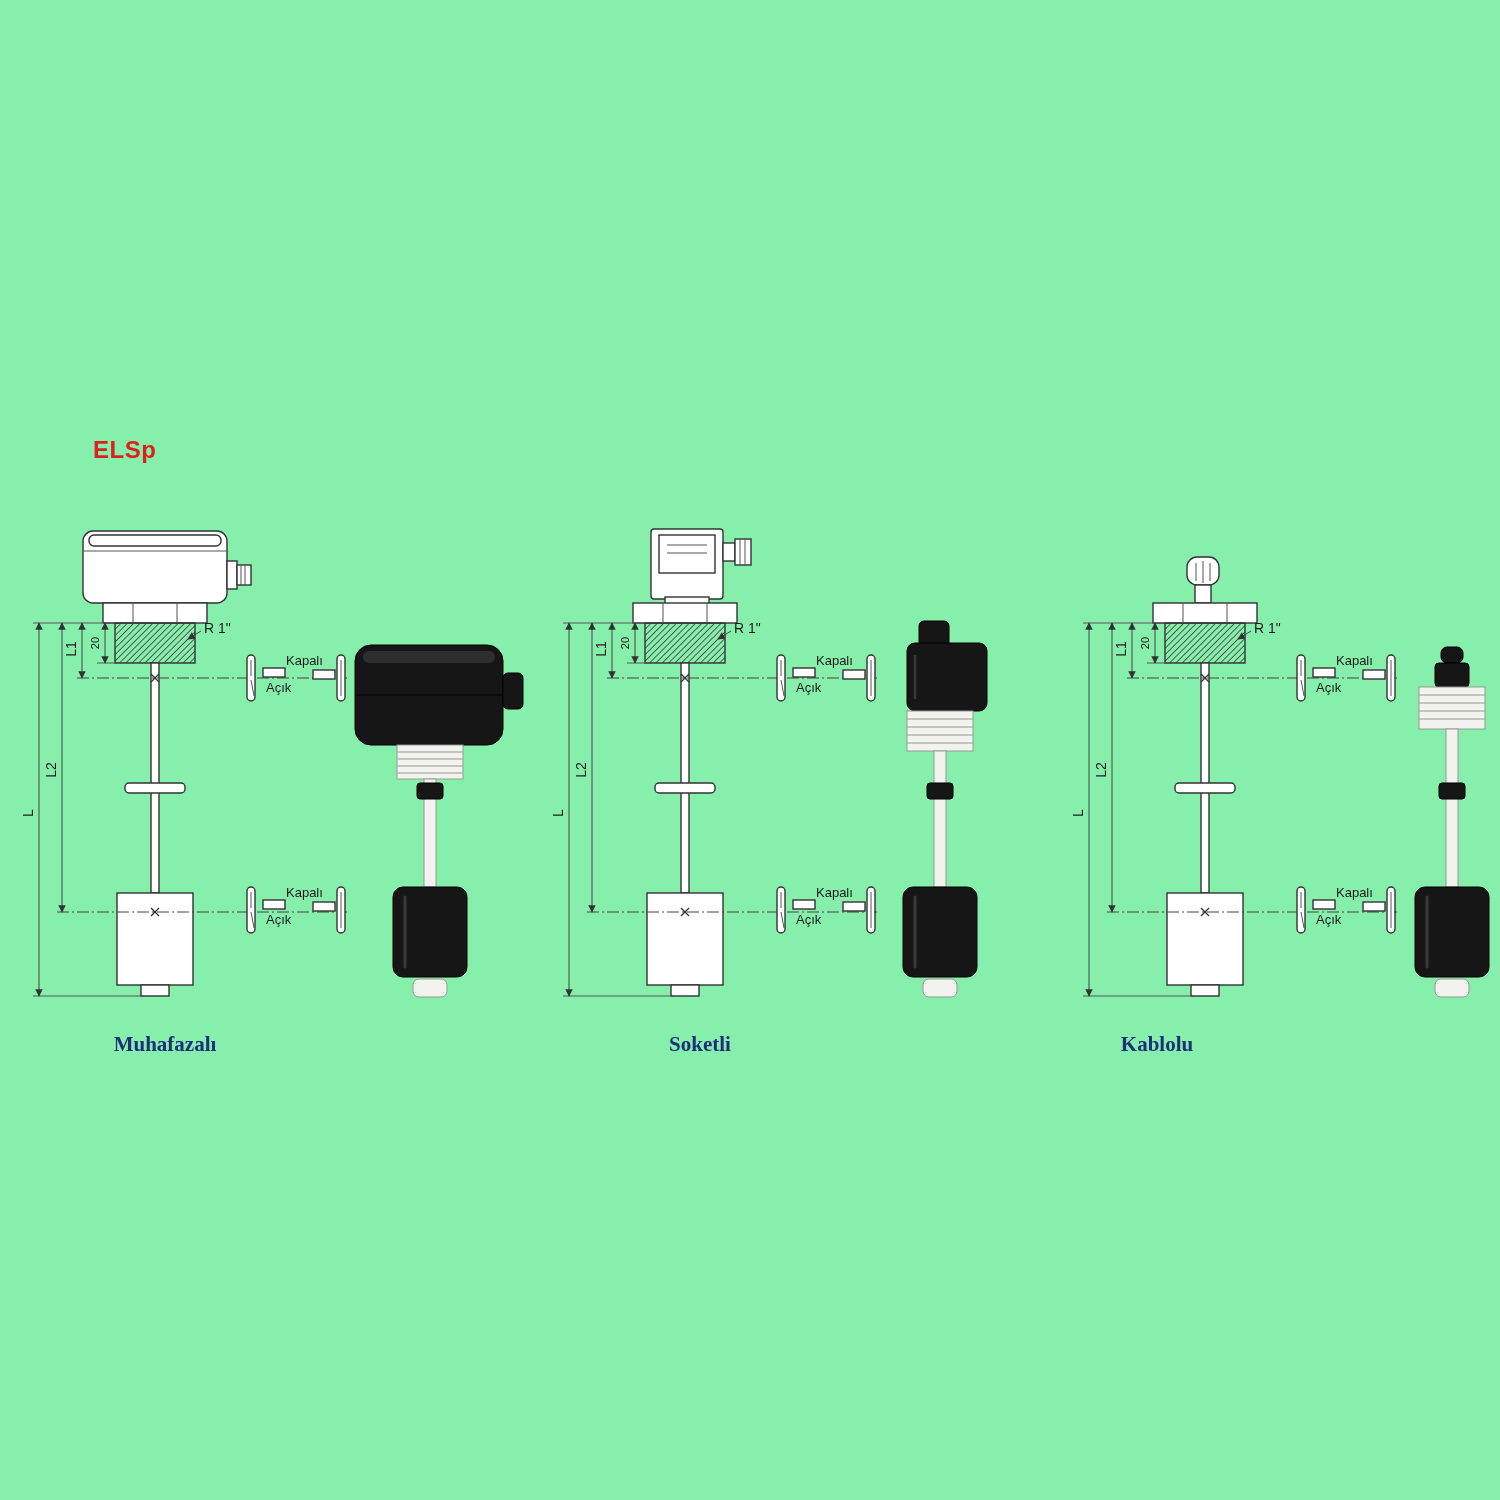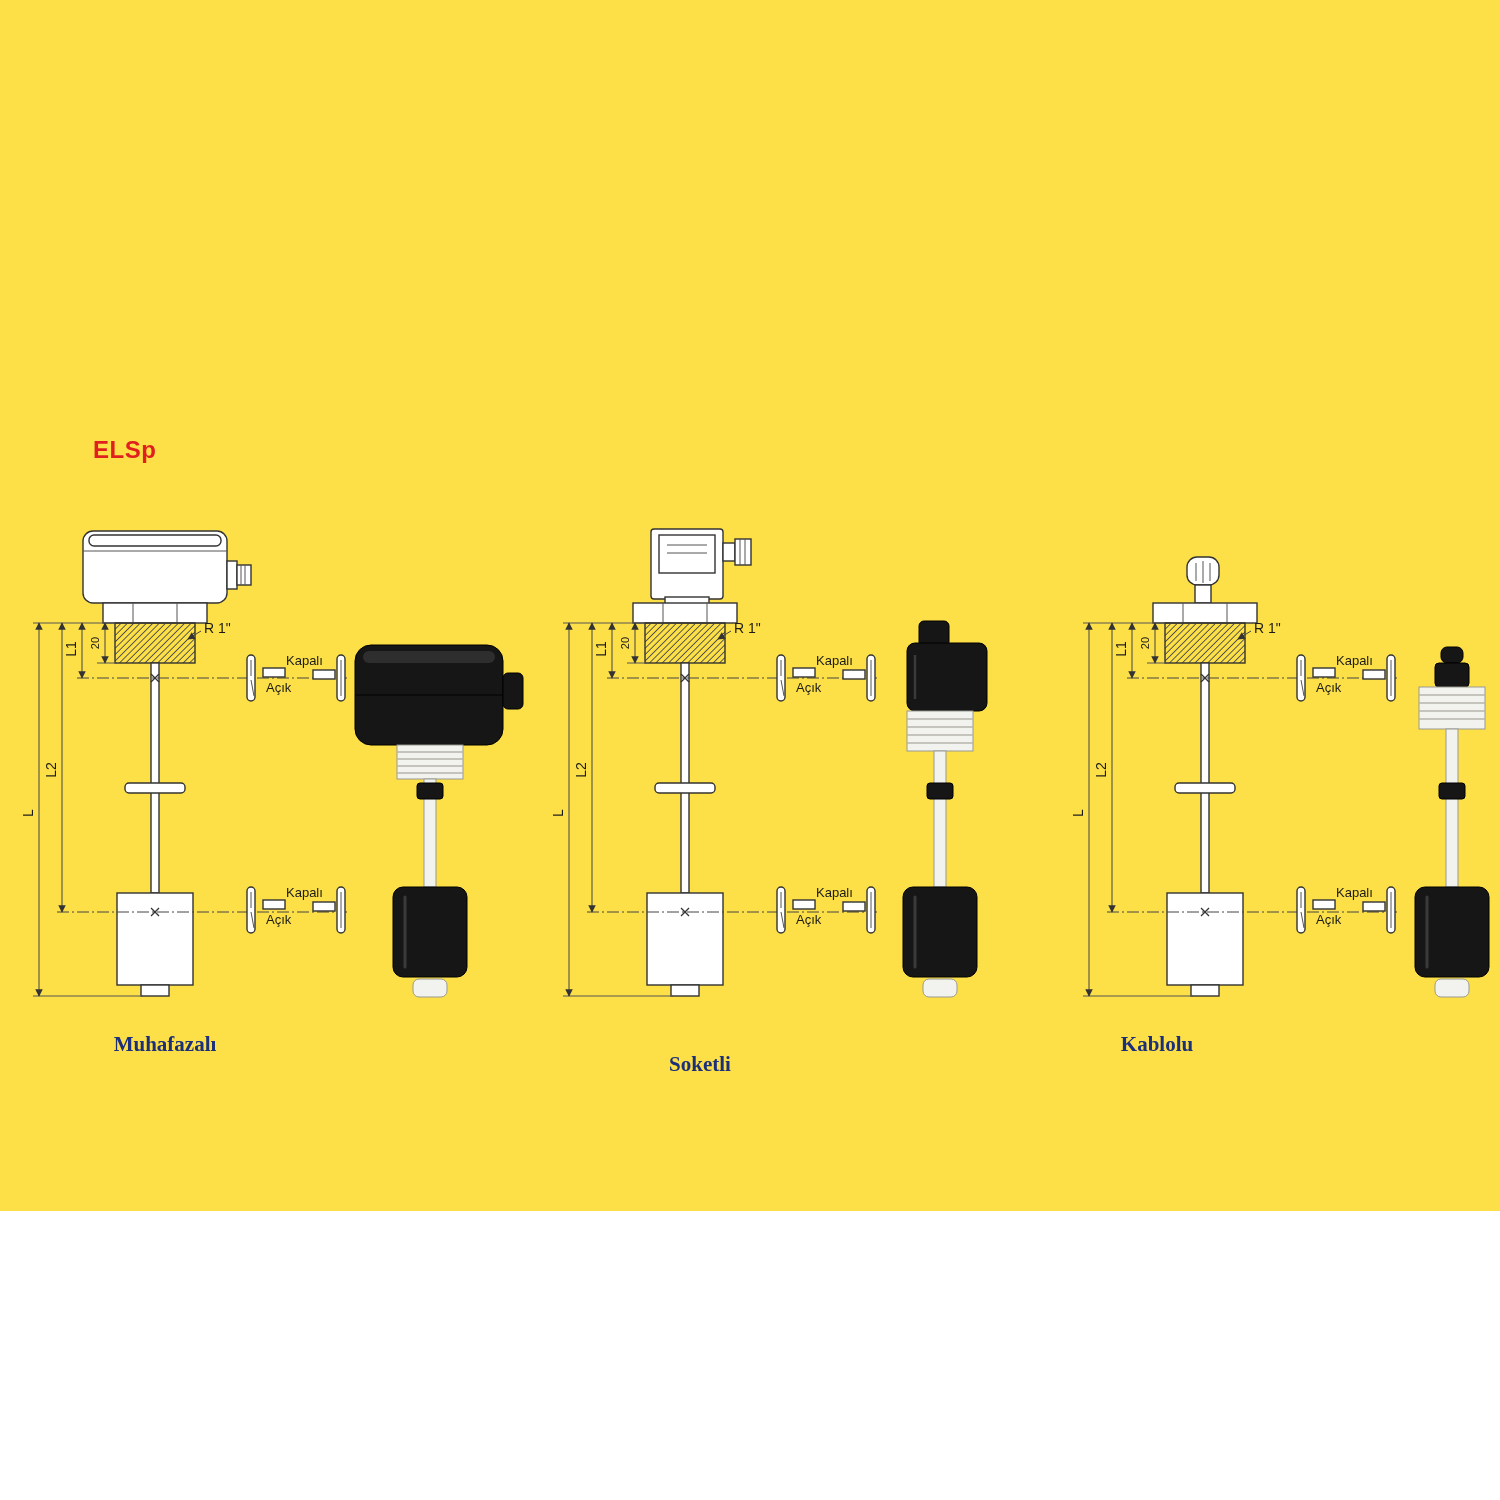--- a/index.html
+++ b/index.html
@@ -1,26 +1,26 @@
 <!DOCTYPE html>
 <html><head>
 <meta charset="utf-8">
 <style>
   html,body{margin:0;padding:0;background:#fff;}
-  .canvas{position:relative;width:1500px;height:1211px;background:#fde047;
+  .canvas{position:relative;width:1500px;height:1500px;background:#86efac;
           font-family:"Liberation Sans",sans-serif;overflow:hidden;}
   .page-title{position:absolute;left:93px;top:436px;font-size:24px;font-weight:bold;
               color:#e01f1f;letter-spacing:0.5px;}
   .variant-svg{position:absolute;top:515px;}
   #svg-v1{left:25px;}
   #svg-v2{left:555px;}
   #svg-v3{left:1075px;}
   .caption{position:absolute;top:1032px;font-size:21px;font-weight:bold;color:#1c2f7a;text-align:center;font-family:Liberation Serif, serif;}
   #cap-v1{left:25px;width:280px;}
-  #cap-v2{left:555px;width:290px;margin-top:20px;}
+  #cap-v2{left:555px;width:290px;}
   #cap-v3{left:1037px;width:240px;}
   svg{overflow:visible;}
   .ln{stroke:#333;stroke-width:1.4;fill:#fff;}
   .lnf{stroke:#333;stroke-width:1.4;fill:none;}
   .thin{stroke:#555;stroke-width:1;fill:none;}
   .dim{stroke:#444;stroke-width:1;fill:none;}
   .dashdot{stroke:#444;stroke-width:1;fill:none;stroke-dasharray:12 3 2 3;}
   .cross{stroke:#333;stroke-width:1.3;}
   text{font-family:"Liberation Sans",sans-serif;fill:#1a1a1a;font-size:13px;}
   .dimtext{font-size:14px;}

